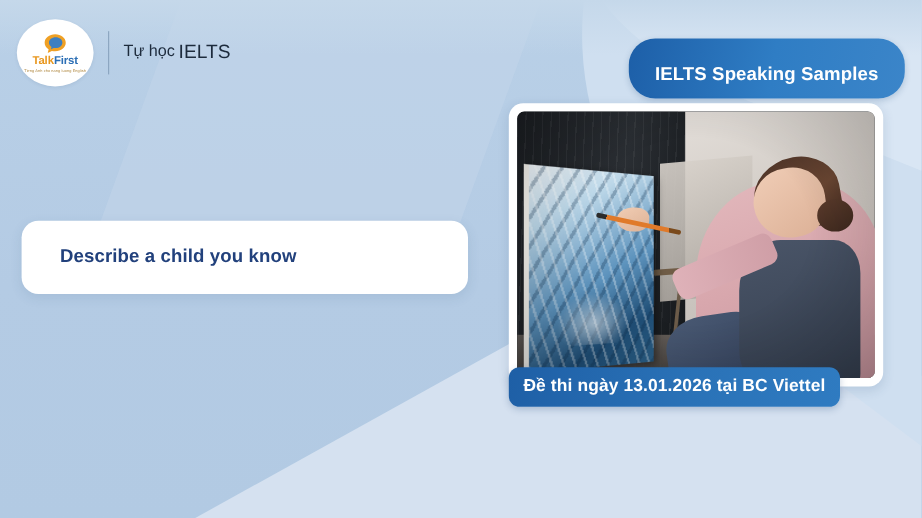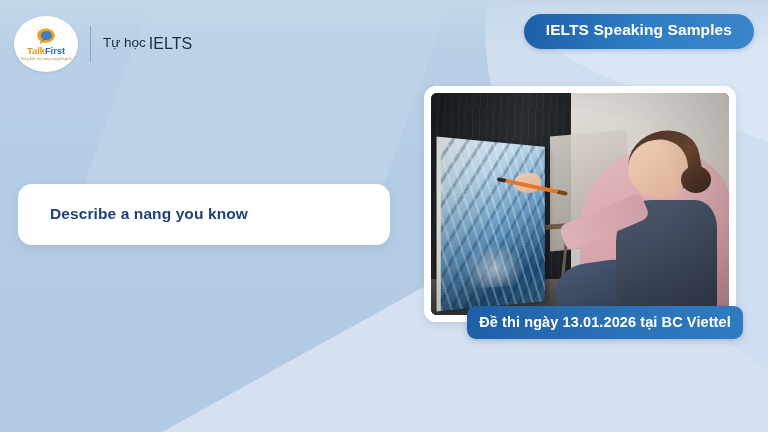--- a/index.html
+++ b/index.html
@@ -54,22 +54,22 @@
   .logo-word .t2{color:#2c6fb5;}
   .logo-tag{font-size:3.2px;color:#b08840;letter-spacing:.1px;margin-top:1.5px;white-space:nowrap;}
 
   .brand-sep{width:1px;height:36px;background:#7e98b4;opacity:.75;}
   .brand-text{display:flex;gap:3px;color:#1d2b3c;}
   .brand-text .l1{font-size:13.5px;line-height:1.15;}
   .brand-text .l2{font-size:16px;line-height:1.15;}
 
   
   .pill{
-    position:absolute;right:14px;top:14px;
-    padding:7px 22px 10px 22px;
+    position:absolute;right:14px;top:32px;
+    padding:22px 22px 10px 22px;
     border-radius:22px;
     background:linear-gradient(100deg,#1d5fa8 0%,#2f7dc4 52%,#3b85c9 100%);
     color:#ffffff;font-size:15.5px;font-weight:bold;letter-spacing:.1px;
     white-space:nowrap;
     box-shadow:0 2px 5px rgba(25,70,120,.22);
   }
 
   
   .qcard{
     position:absolute;left:18px;top:184px;width:372px;
@@ -172,21 +172,20 @@
   
   .caption{
     position:absolute;left:424px;top:306px;width:276px;
     box-sizing:border-box;
     padding:8px 10px 9px 10px;
     border-radius:9px;
     background:linear-gradient(100deg,#1e5fa6 0%,#2a72b7 55%,#2f7bc1 100%);
     color:#ffffff;font-weight:bold;font-size:14.5px;letter-spacing:.1px;
     text-align:center;white-space:nowrap;
     box-shadow:0 2px 6px rgba(25,65,115,.25);
-    margin-left:43px;
   }
 </style>
 </head>
 <body>
 
 <div class="stage">
 
   <div class="bg-base"></div>
   <div class="bg-mid-left"></div>
   <div class="bg-light-bottomright"></div>
@@ -212,21 +211,21 @@
 
     <div class="brand-text">
       <div class="l1">Tự học</div>
       <div class="l2">IELTS</div>
     </div>
   </div>
 
   <div class="pill">IELTS Speaking Samples</div>
 
   <div class="qcard">
-    <div class="qline">Describe a nang you know</div>
+    <div class="qline">Describe a child you know</div>
   </div>
 
   <div class="photo-card">
     <div class="photo" aria-label="woman painting on a canvas with a brush in a studio">
       <div class="ph-walllight"></div>
       <div class="ph-walldark"></div>
       <div class="ph-floor"></div>
       <div class="ph-easel"></div>
       <div class="ph-easel-tray"></div>
       <div class="ph-easel-leg"></div>

